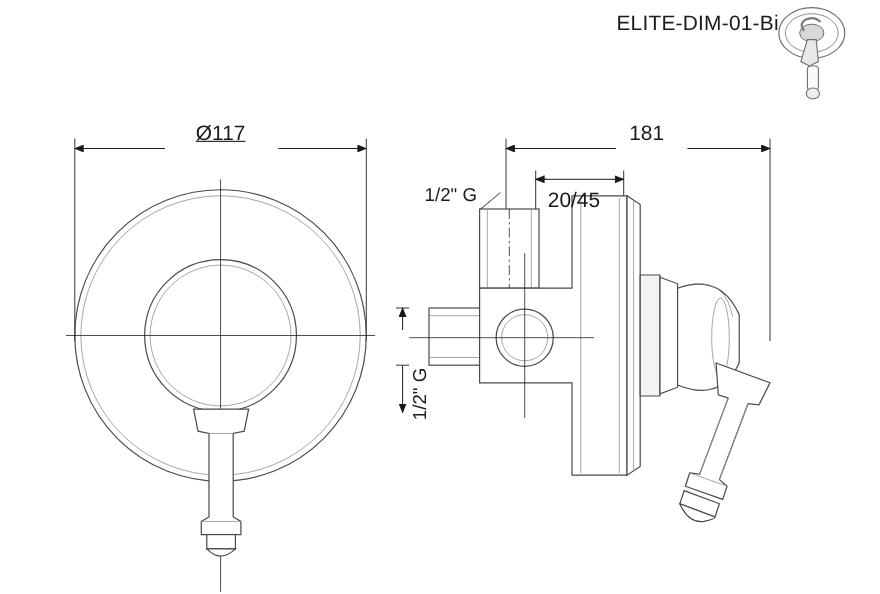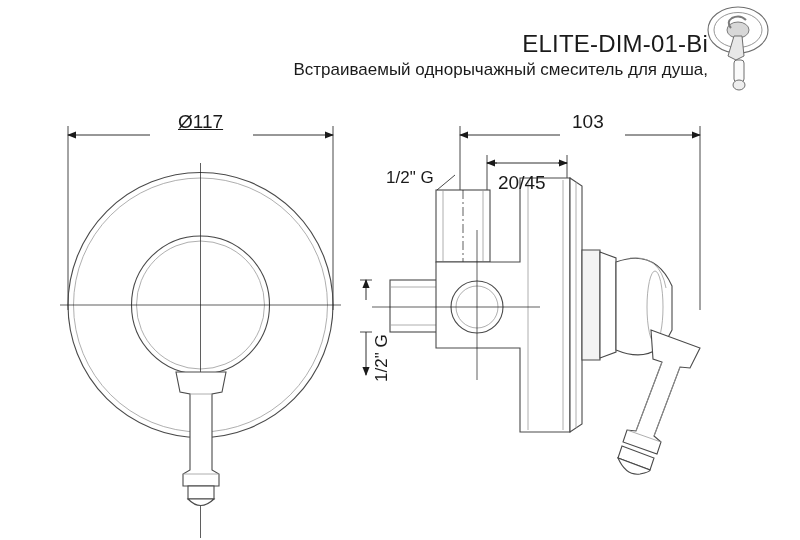--- a/index.html
+++ b/index.html
@@ -24,25 +24,24 @@
     height: 540px;
   }
   .title-block {
     position: absolute;
     right: 92px;
     top: 10px;
     width: 505px;
     text-align: right;
   }
   .title-code {
-    font-size: 24px;
+    font-size: 19px;
     line-height: 24px;
     letter-spacing: 0.2px;
     color: #1a1a1a;
-    margin-top: 22px;
   }
   .title-desc {
     font-size: 17px;
     line-height: 23px;
     color: #1a1a1a;
     margin-top: 2px;
   }
   .dim-label {
     position: absolute;
     font-size: 19px;
@@ -162,26 +161,25 @@
 
       <line x1="372" y1="280" x2="360" y2="280" stroke="#1a1a1a" stroke-width="0.8"></line>
       <line x1="372" y1="332" x2="360" y2="332" stroke="#1a1a1a" stroke-width="0.8"></line>
       <line x1="366" y1="300" x2="366" y2="280" stroke="#1a1a1a" stroke-width="0.9" marker-end="url(#arrHead)"></line>
       <line x1="366" y1="375" x2="366" y2="332" stroke="#1a1a1a" stroke-width="0.9" marker-start="url(#arrTail)"></line>
     </g>
   </svg>
 
   <div class="title-block">
     <div class="title-code">ELITE-DIM-01-Bi</div>
-    <div class="title-desc">Встраиваемый однорычажный смеситель для душа,</div>
   </div>
 
   <div class="dim-label" style="left: 178px; top: 111px; text-decoration: underline;">Ø117</div>
 
-  <div class="dim-label" style="left: 572px; top: 111px;">103</div>
+  <div class="dim-label" style="left: 572px; top: 111px;">181</div>
 
   <div class="dim-label" style="left: 498px; top: 138px; margin-top: 34px;">20/45</div>
 
   <div class="dim-label dim-small" style="left: 386px; top: 168px;">1/2" G</div>
 
   <div class="rot-label" style="left: 372px; top: 382px;">1/2" G</div>
 
 </div>
 
 </body></html>

